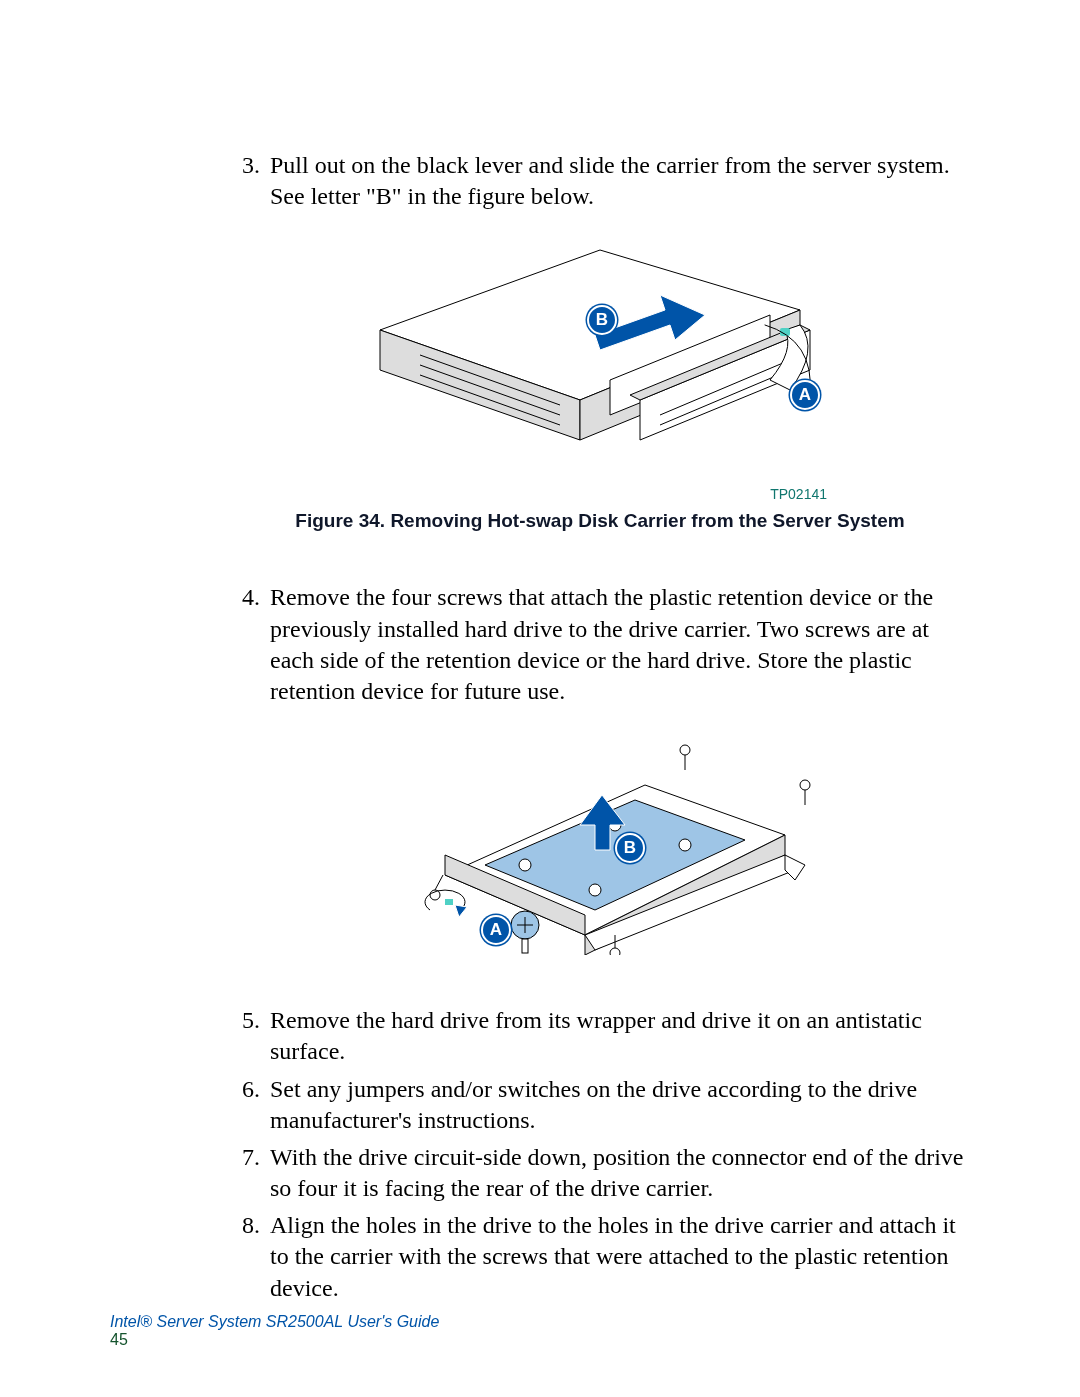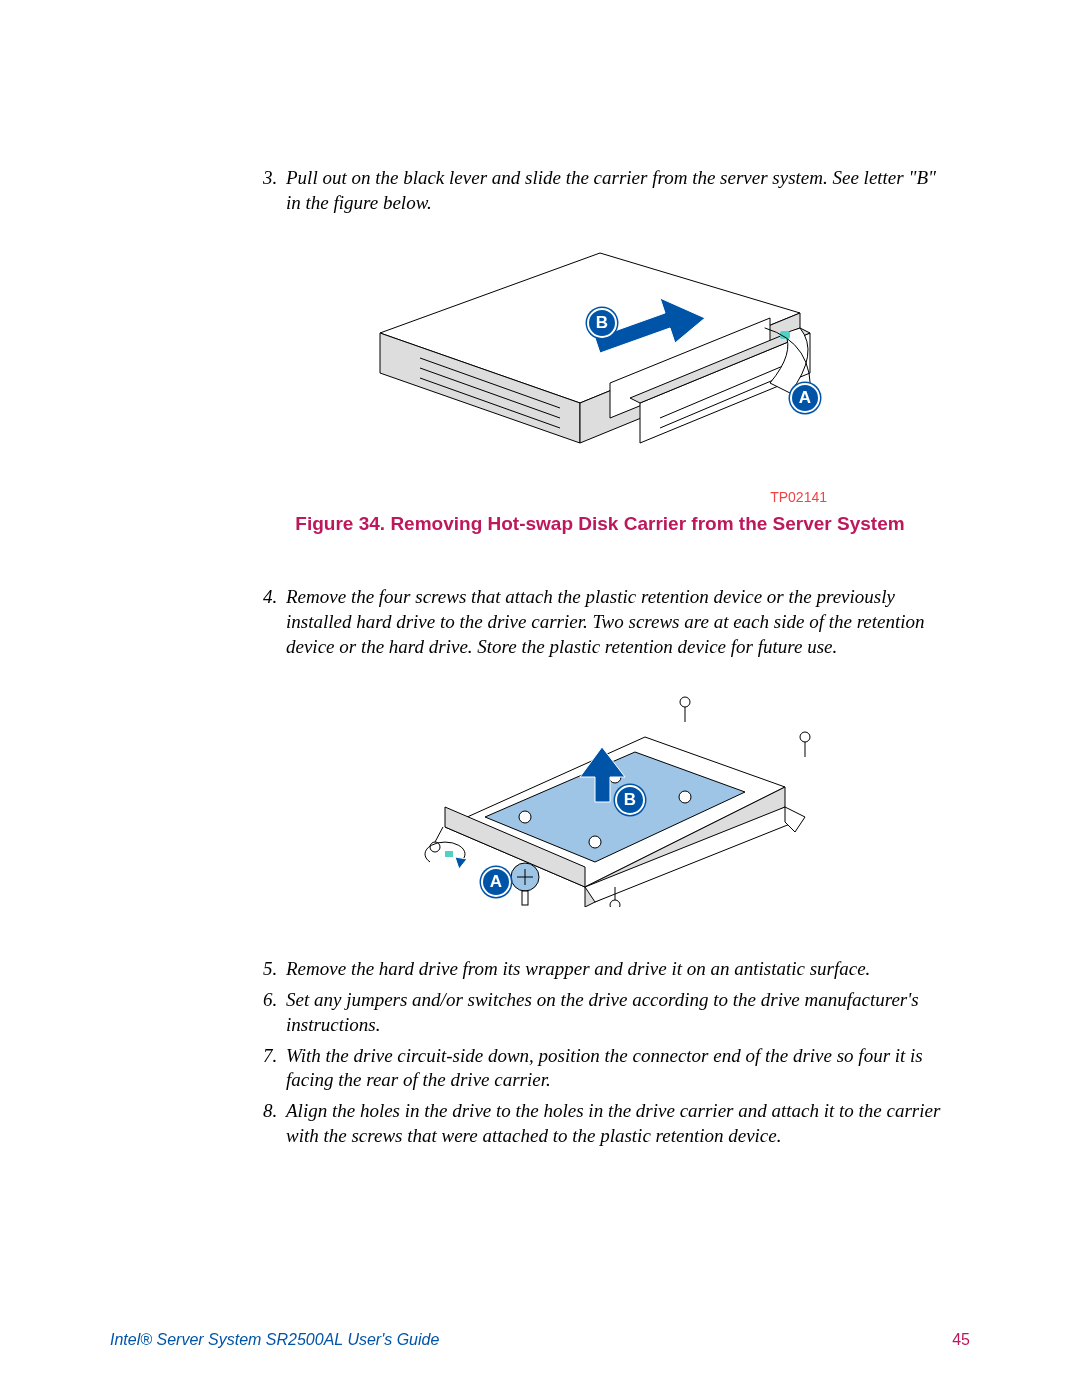--- a/index.html
+++ b/index.html
@@ -13,24 +13,23 @@
     position: relative;
     box-sizing: border-box;
   }
   .page {
     padding: 150px 110px 60px 230px;
     box-sizing: border-box;
   }
   ol.main-list {
     list-style: decimal;
     padding-left: 36px;
-    margin: 16px;
-    font-size: 19px;
+    margin: 0;
+    font-size: 24px;
     line-height: 1.3;
-    font-style: italic;
   }
   ol.main-list > li {
     margin-bottom: 6px;
     padding-left: 4px;
   }
   .figure-block {
     text-align: center;
     margin: 18px 0 50px 0;
   }
   .figure-img {
@@ -41,50 +40,51 @@
     width: 460px;
     height: 250px;
   }
   .fig35 {
     width: 430px;
     height: 230px;
   }
   .figure-id {
     font-family: Arial, Helvetica, sans-serif;
     font-size: 14px;
-    color: #ef4444;
+    color: #0f766e;
     text-align: right;
     padding-right: 6px;
     margin-top: -2px;
   }
   .figure-caption {
     font-family: Arial, Helvetica, sans-serif;
     font-weight: bold;
     font-size: 19px;
-    color: #be185d;
+    color: #0f172a;
     margin-top: 8px;
   }
   .footer {
     position: absolute;
     left: 0;
     bottom: 48px;
     width: 100%;
     padding: 0 110px;
     box-sizing: border-box;
     display: flex;
     justify-content: space-between;
     font-family: Arial, Helvetica, sans-serif;
     font-size: 16px;
     color: #0054a8;
+    flex-direction: column;
   }
   .footer .title {
     font-style: italic;
   }
   .footer .pagenum {
-    color: #be185d;
+    color: #14532d;
   }
   
   .callout {
     position: absolute;
     width: 26px;
     height: 26px;
     border-radius: 50%;
     background: #0054a8;
     border: 2px solid #fff;
     box-shadow: 0 0 0 1.5px #0054a8;

